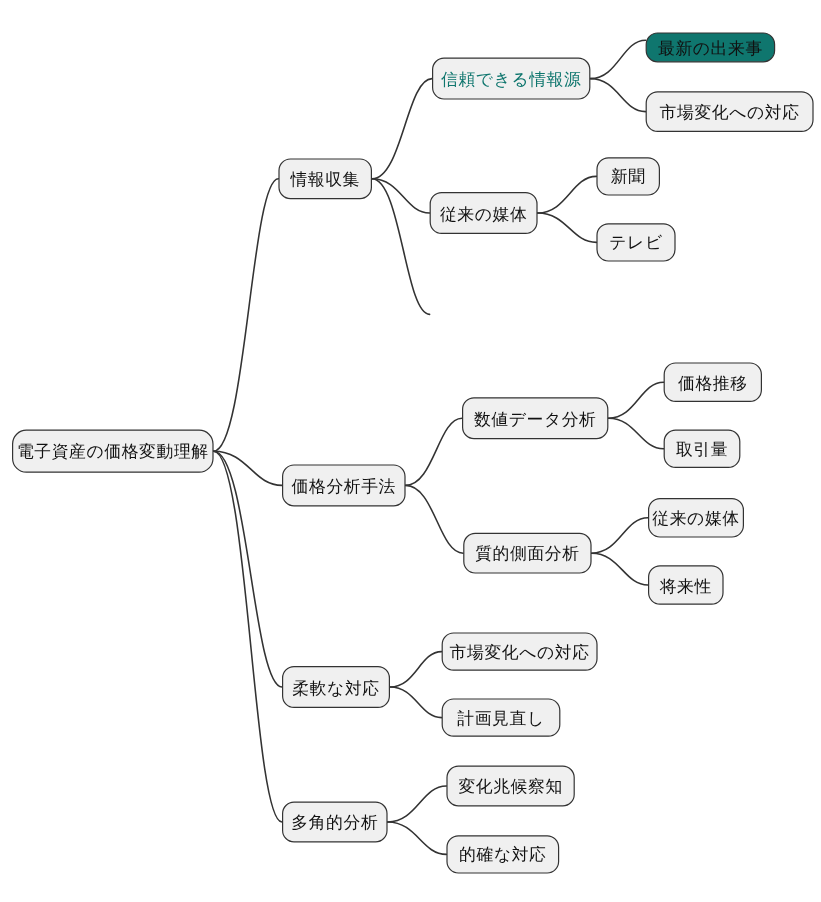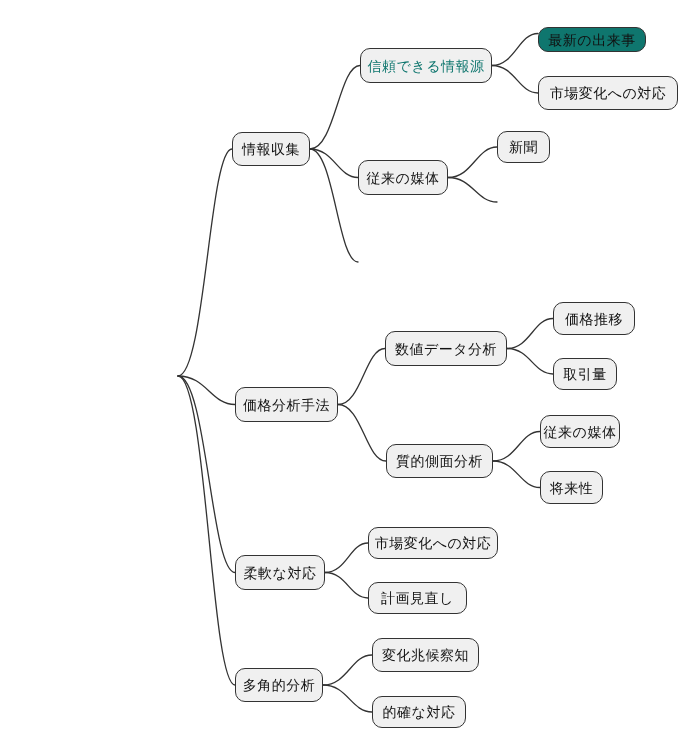--- a/index.html
+++ b/index.html
@@ -62,29 +62,31 @@
       <path d="M 507 348.5 C 530 348.5, 533.68 318.5, 553 318.5" fill="none" stroke="#333333" stroke-width="1.3" stroke-linecap="round"></path>
       <path d="M 507 348.5 C 530 348.5, 533.68 374, 553 374" fill="none" stroke="#333333" stroke-width="1.3" stroke-linecap="round"></path>
       <path d="M 493 461 C 516.5 461, 520.26 431.5, 540 431.5" fill="none" stroke="#333333" stroke-width="1.3" stroke-linecap="round"></path>
       <path d="M 493 461 C 516.5 461, 520.26 487.5, 540 487.5" fill="none" stroke="#333333" stroke-width="1.3" stroke-linecap="round"></path>
       <path d="M 325 572.5 C 346.5 572.5, 349.94 543, 368 543" fill="none" stroke="#333333" stroke-width="1.3" stroke-linecap="round"></path>
       <path d="M 325 572.5 C 346.5 572.5, 349.94 598, 368 598" fill="none" stroke="#333333" stroke-width="1.3" stroke-linecap="round"></path>
       <path d="M 323 685 C 347.5 685, 351.42 655, 372 655" fill="none" stroke="#333333" stroke-width="1.3" stroke-linecap="round"></path>
       <path d="M 323 685 C 347.5 685, 351.42 712, 372 712" fill="none" stroke="#333333" stroke-width="1.3" stroke-linecap="round"></path>
     </svg>
 
+<div class="node root" style="left: 10px; top: 358px; width: 168px; height: 36px; background: rgb(240, 240, 240); border-color: rgb(51, 51, 51); color: rgb(17, 17, 17);">電子資産の価格変動理解</div>
     <div class="node" style="left: 232px; top: 132px; width: 78px; height: 34px; background: rgb(240, 240, 240); border-color: rgb(51, 51, 51); color: rgb(17, 17, 17);">情報収集</div>
     <div class="node" style="left: 235px; top: 555px; width: 90px; height: 35px; background: rgb(240, 240, 240); border-color: rgb(51, 51, 51); color: rgb(17, 17, 17);">柔軟な対応</div>
     <div class="node" style="left: 235px; top: 387px; width: 103px; height: 35px; background: rgb(240, 240, 240); border-color: rgb(51, 51, 51); color: rgb(17, 17, 17);">価格分析手法</div>
     <div class="node" style="left: 235px; top: 668px; width: 88px; height: 34px; background: rgb(240, 240, 240); border-color: rgb(51, 51, 51); color: rgb(17, 17, 17);">多角的分析</div>
     <div class="node" style="left: 360px; top: 48px; width: 132px; height: 35px; background: rgb(240, 240, 240); border-color: rgb(51, 51, 51); color: #0f766e;">信頼できる情報源</div>
     <div class="node" style="left: 358px; top: 160px; width: 90px; height: 35px; background: rgb(240, 240, 240); border-color: rgb(51, 51, 51); color: rgb(17, 17, 17);">従来の媒体</div>
     <div class="node" style="left: 538px; top: 27px; width: 108px; height: 25px; background: #0f766e; border-color: rgb(51, 51, 51); color: rgb(17, 17, 17);">最新の出来事</div>
     <div class="node" style="left: 538px; top: 76px; width: 140px; height: 34px; background: rgb(240, 240, 240); border-color: rgb(51, 51, 51); color: rgb(17, 17, 17);">市場変化への対応</div>
     <div class="node" style="left: 497px; top: 131px; width: 53px; height: 32px; background: rgb(240, 240, 240); border-color: rgb(51, 51, 51); color: rgb(17, 17, 17);">新聞</div>
+    <div class="node" style="left: 497px; top: 186px; width: 66px; height: 32px; background: rgb(240, 240, 240); border-color: rgb(51, 51, 51); color: rgb(17, 17, 17);">テレビ</div>
     <div class="node" style="left: 385px; top: 331px; width: 122px; height: 35px; background: rgb(240, 240, 240); border-color: rgb(51, 51, 51); color: rgb(17, 17, 17);">数値データ分析</div>
     <div class="node" style="left: 386px; top: 444px; width: 107px; height: 34px; background: rgb(240, 240, 240); border-color: rgb(51, 51, 51); color: rgb(17, 17, 17);">質的側面分析</div>
     <div class="node" style="left: 553px; top: 302px; width: 82px; height: 33px; background: rgb(240, 240, 240); border-color: rgb(51, 51, 51); color: rgb(17, 17, 17);">価格推移</div>
     <div class="node" style="left: 553px; top: 358px; width: 64px; height: 32px; background: rgb(240, 240, 240); border-color: rgb(51, 51, 51); color: rgb(17, 17, 17);">取引量</div>
     <div class="node" style="left: 540px; top: 415px; width: 80px; height: 33px; background: rgb(240, 240, 240); border-color: rgb(51, 51, 51); color: rgb(17, 17, 17);">従来の媒体</div>
     <div class="node" style="left: 540px; top: 471px; width: 63px; height: 33px; background: rgb(240, 240, 240); border-color: rgb(51, 51, 51); color: rgb(17, 17, 17);">将来性</div>
     <div class="node" style="left: 368px; top: 527px; width: 130px; height: 32px; background: rgb(240, 240, 240); border-color: rgb(51, 51, 51); color: rgb(17, 17, 17);">市場変化への対応</div>
     <div class="node" style="left: 368px; top: 582px; width: 99px; height: 32px; background: rgb(240, 240, 240); border-color: rgb(51, 51, 51); color: rgb(17, 17, 17);">計画見直し</div>
     <div class="node" style="left: 372px; top: 638px; width: 107px; height: 34px; background: rgb(240, 240, 240); border-color: rgb(51, 51, 51); color: rgb(17, 17, 17);">変化兆候察知</div>
     <div class="node" style="left: 372px; top: 696px; width: 94px; height: 32px; background: rgb(240, 240, 240); border-color: rgb(51, 51, 51); color: rgb(17, 17, 17);">的確な対応</div>

